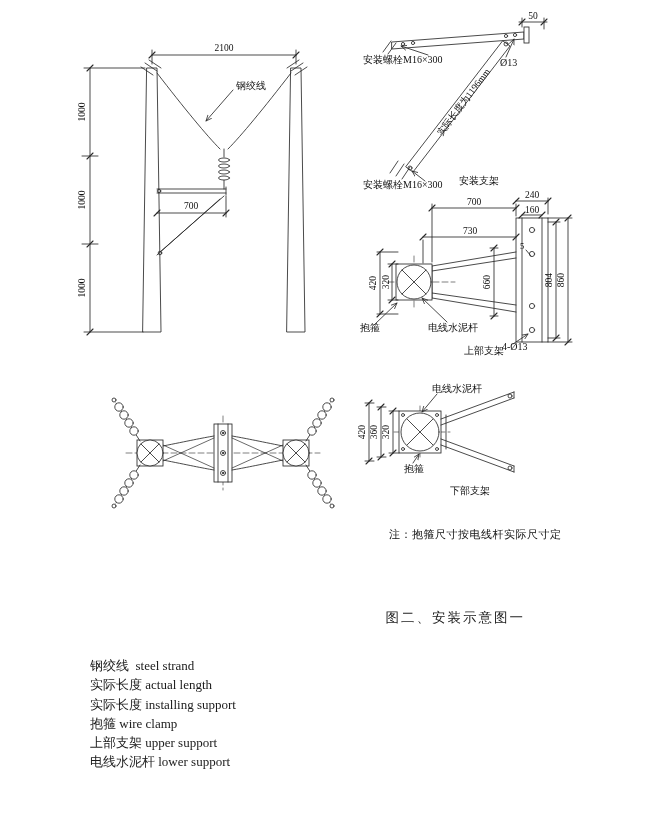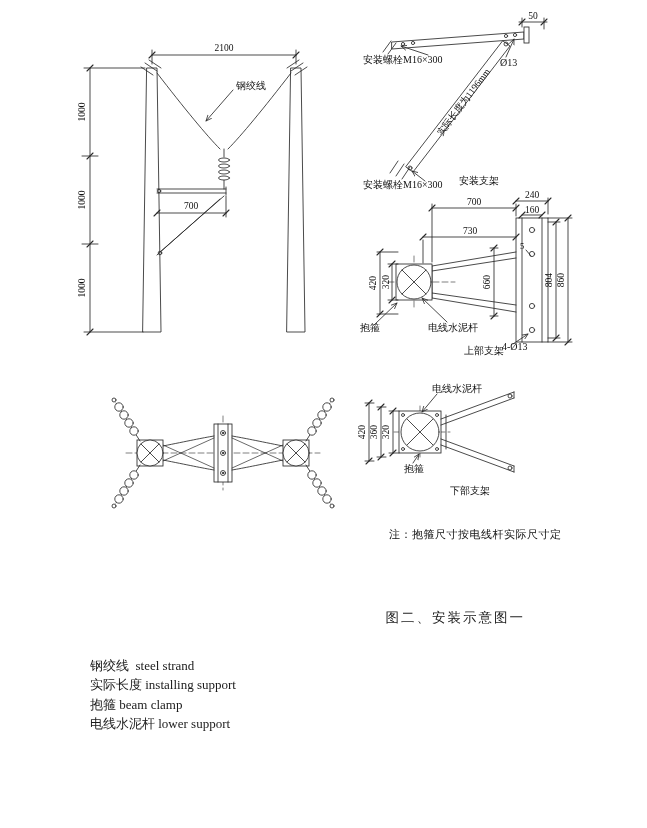--- a/index.html
+++ b/index.html
@@ -281,18 +281,20 @@
     </g>
 
     <text class="note-text" x="389" y="538">注：抱箍尺寸按电线杆实际尺寸定</text>
   </g>
 </svg>
 
 <div class="caption">图二、安装示意图一</div>
 
 <div class="legend">
   <div class="legend-row">钢绞线  steel strand</div>
+  <div class="legend-row">实际长度 actual length</div>
   <div class="legend-row">实际长度 installing support</div>
-  <div class="legend-row">抱箍 beam clamp</div>
+  <div class="legend-row">抱箍 wire clamp</div>
+  <div class="legend-row">上部支架 upper support</div>
   <div class="legend-row">电线水泥杆 lower support</div>
 </div>
 
 </div>
 
 </body></html>

